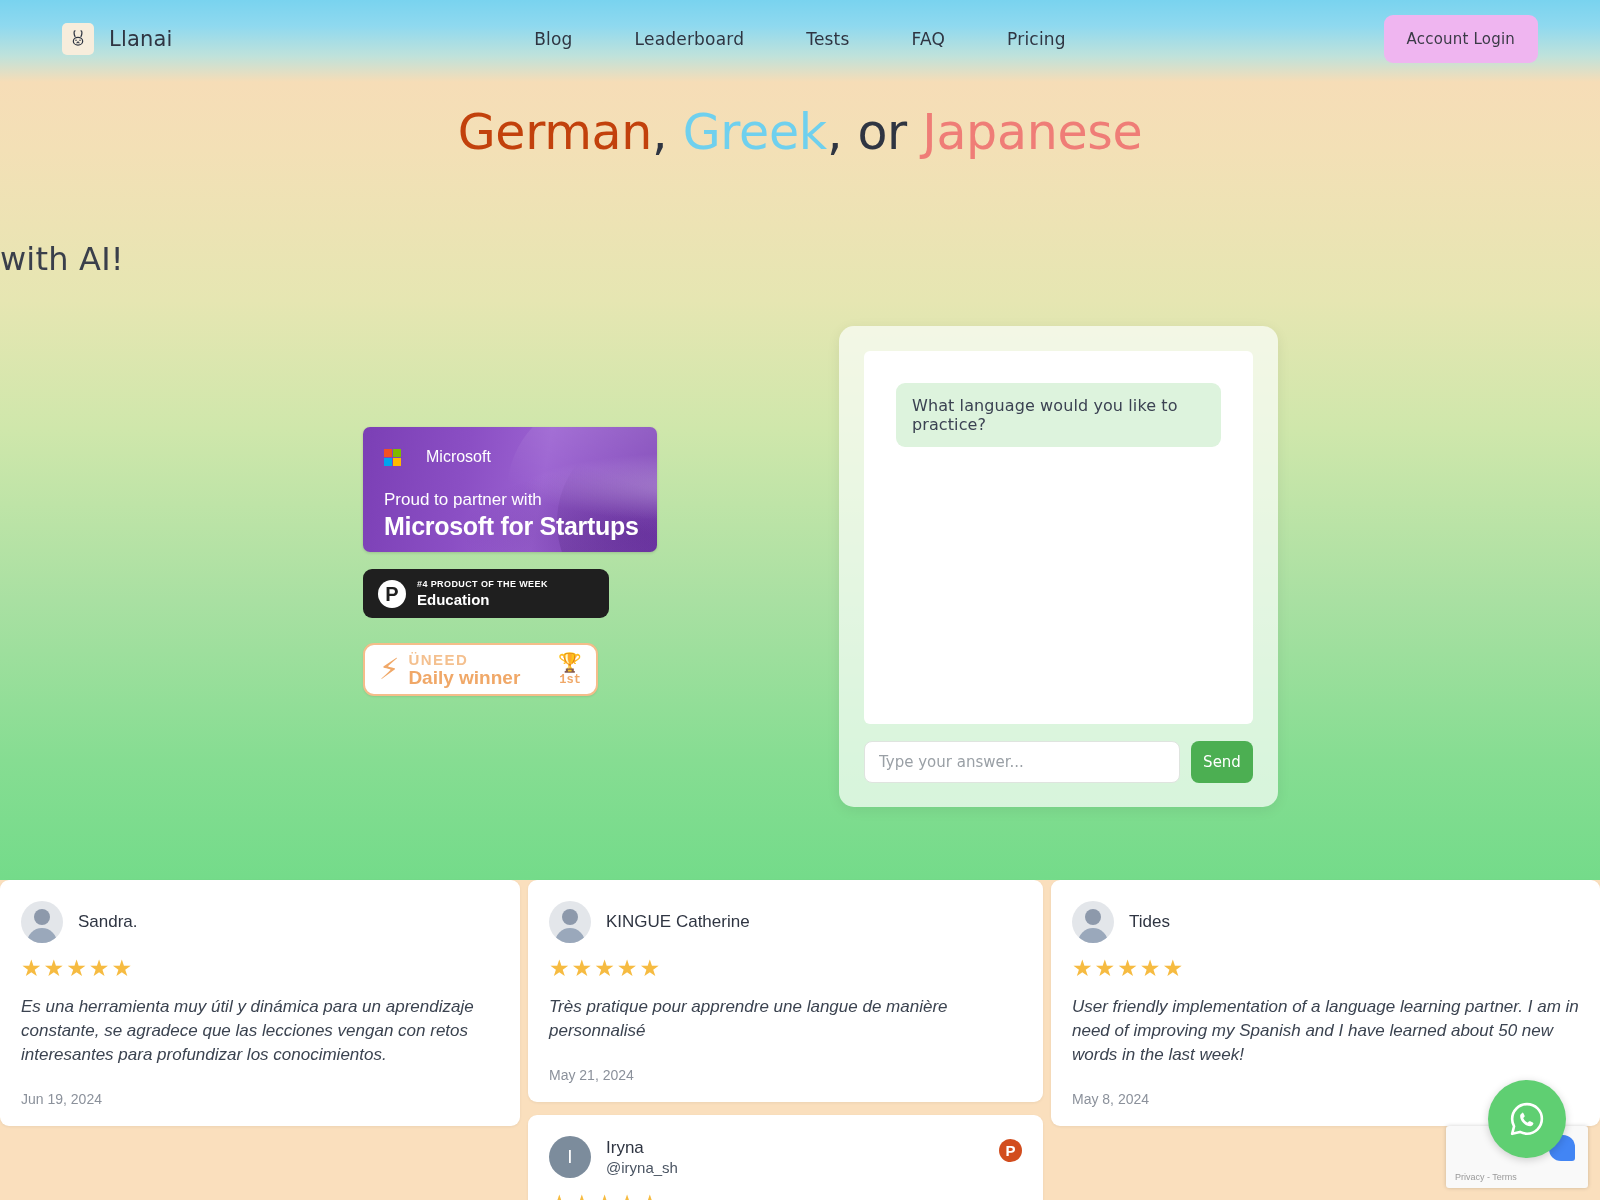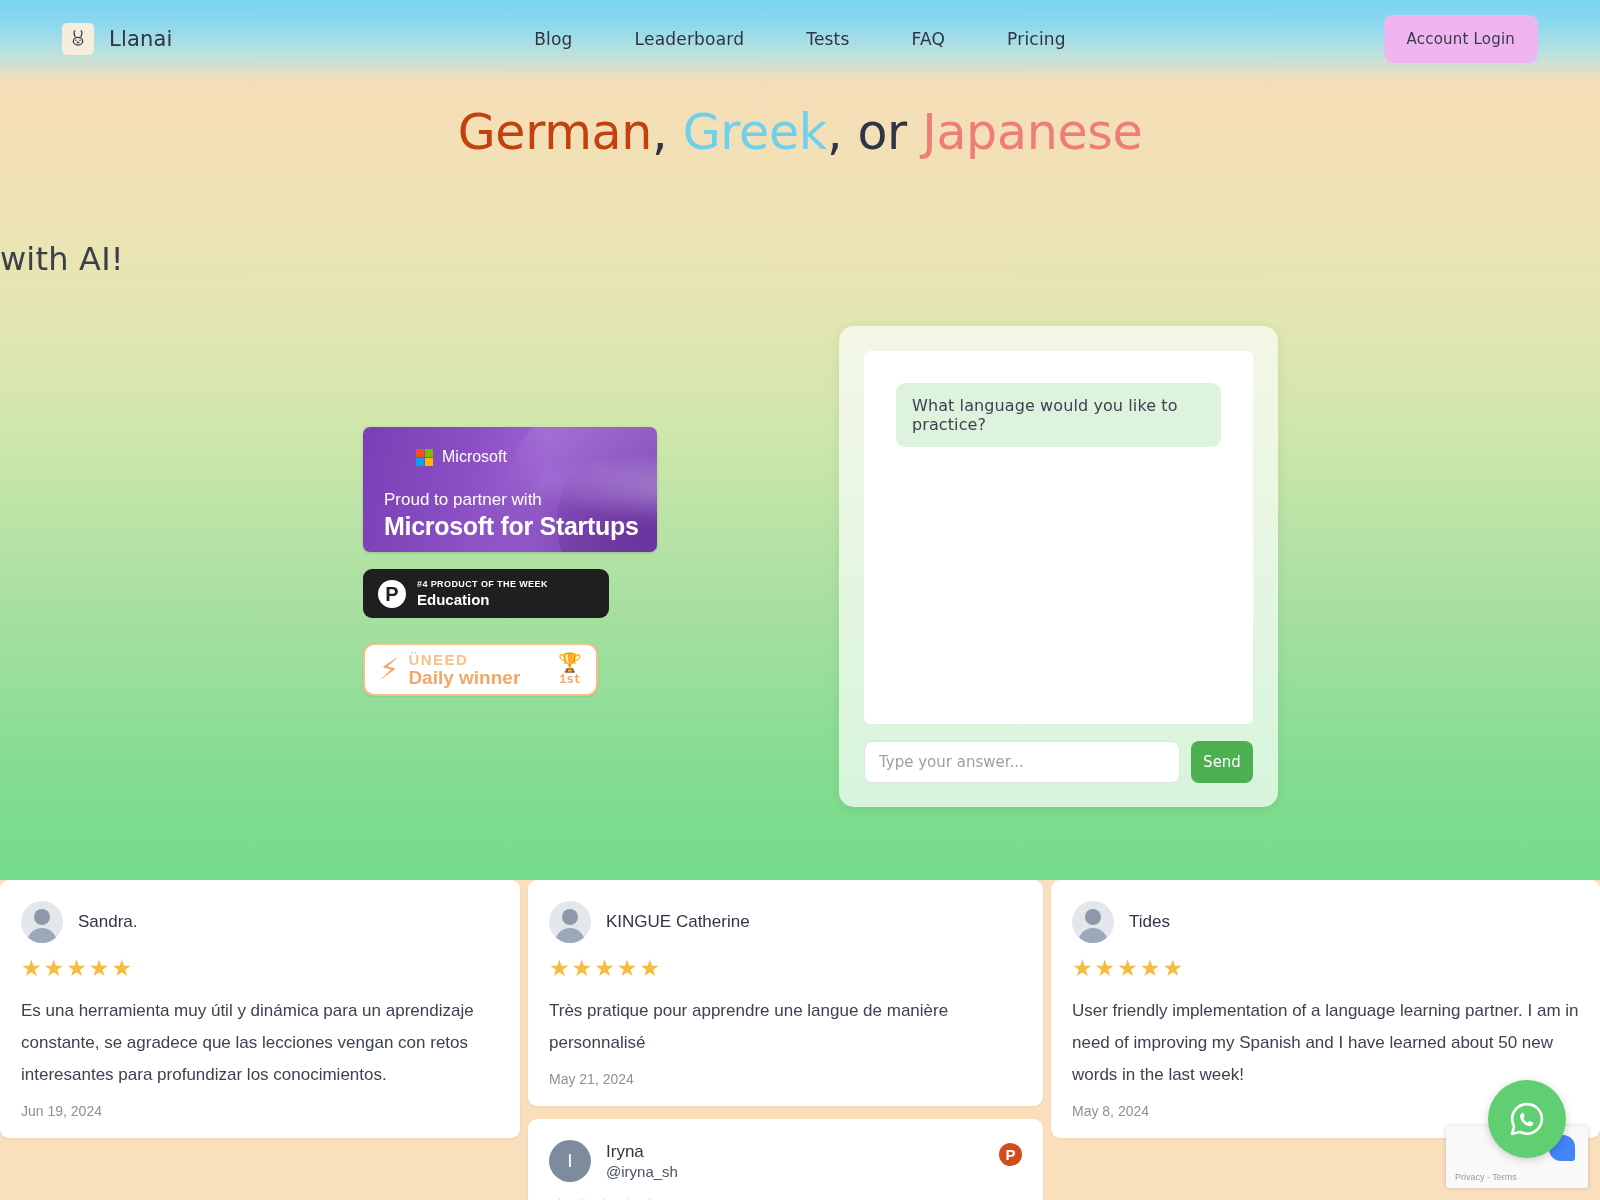--- a/index.html
+++ b/index.html
@@ -167,22 +167,21 @@
     width: 170px; height: 180px;
     border-radius: 50%;
     background: linear-gradient(20deg, rgba(60,20,100,0.35), rgba(60,20,100,0) 65%);
   }
 
   .ms-top {
     position: absolute;
     left: 21px; top: 21px;
     display: flex;
     align-items: center;
-    gap: 9px;
-    margin-left: 32px;
+    gap: 25px;
   }
 
   .ms-grid {
     width: 17px; height: 17px;
     display: grid;
     grid-template-columns: 8px 8px;
     grid-template-rows: 8px 8px;
     gap: 1px;
   }
   .ms-q1 { background: #f25022; }
@@ -456,24 +455,25 @@
   .stars {
     color: #f6bb41;
     font-size: 23px;
     letter-spacing: 2px;
     line-height: 1;
     margin-bottom: 15px;
   }
 
   .tbody {
     font-size: 17px;
-    line-height: 32px;
+    line-height: 24px;
     color: #3b4350;
     font-family: "Liberation Sans", sans-serif;
-    margin-bottom: 12px;
+    margin-bottom: 24px;
+    font-style: italic;
   }
 
   .tdate {
     font-size: 14px;
     color: #8b919b;
     font-family: "Liberation Sans", sans-serif;
   }
 
   .ph-dot {
     position: absolute;

